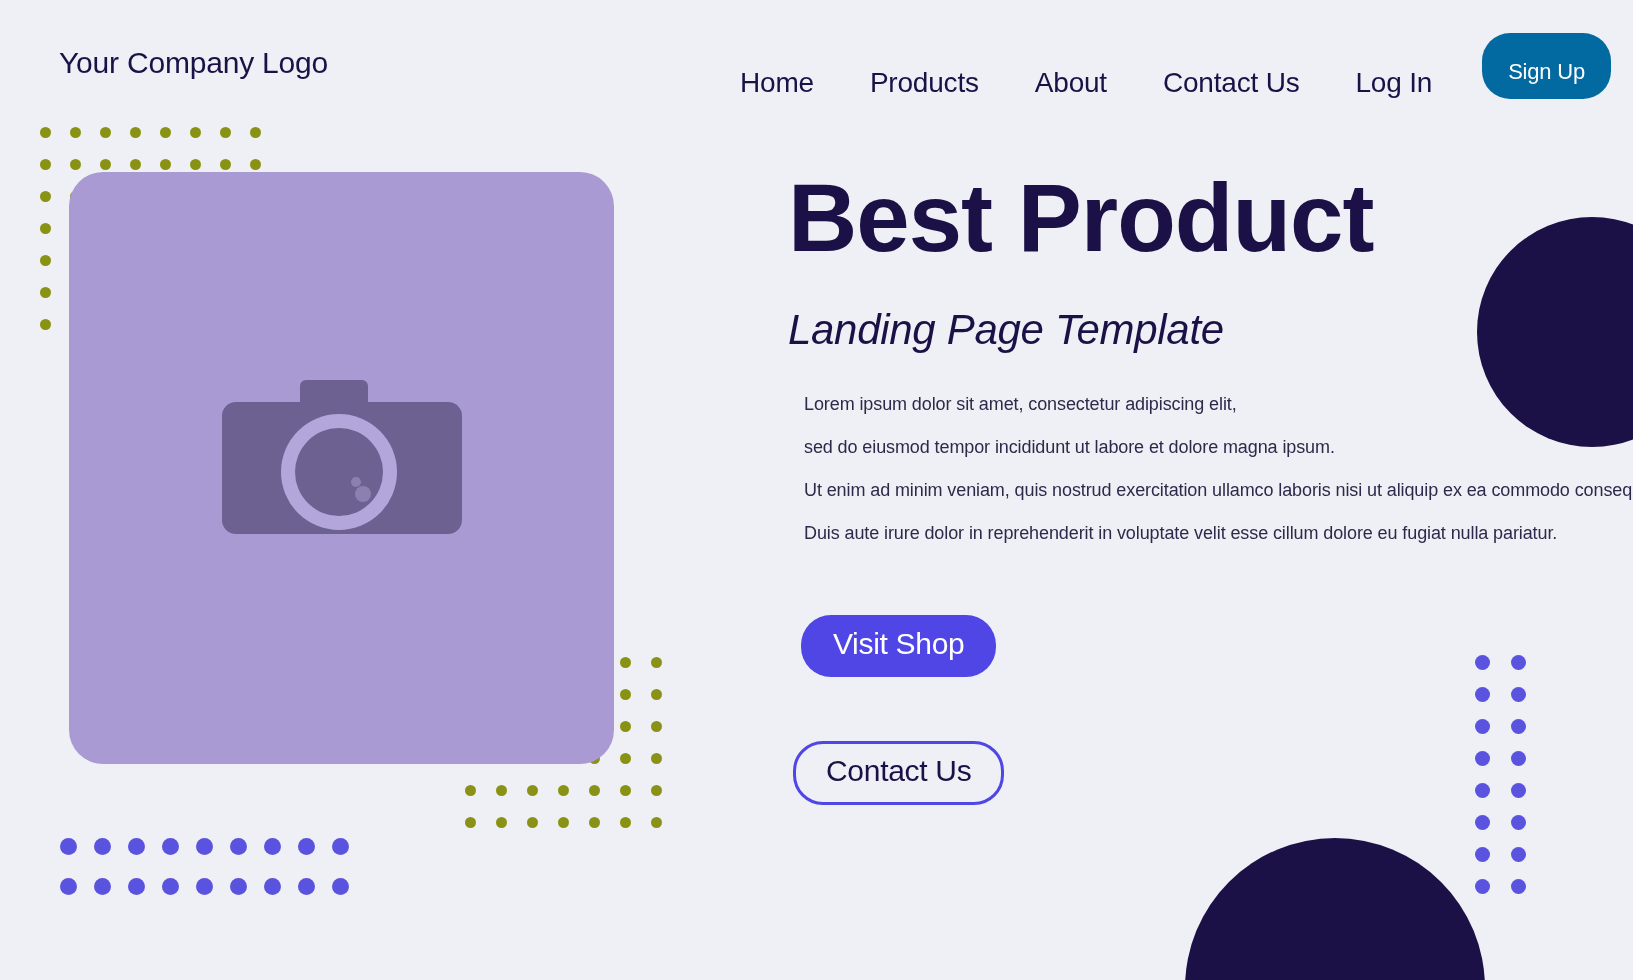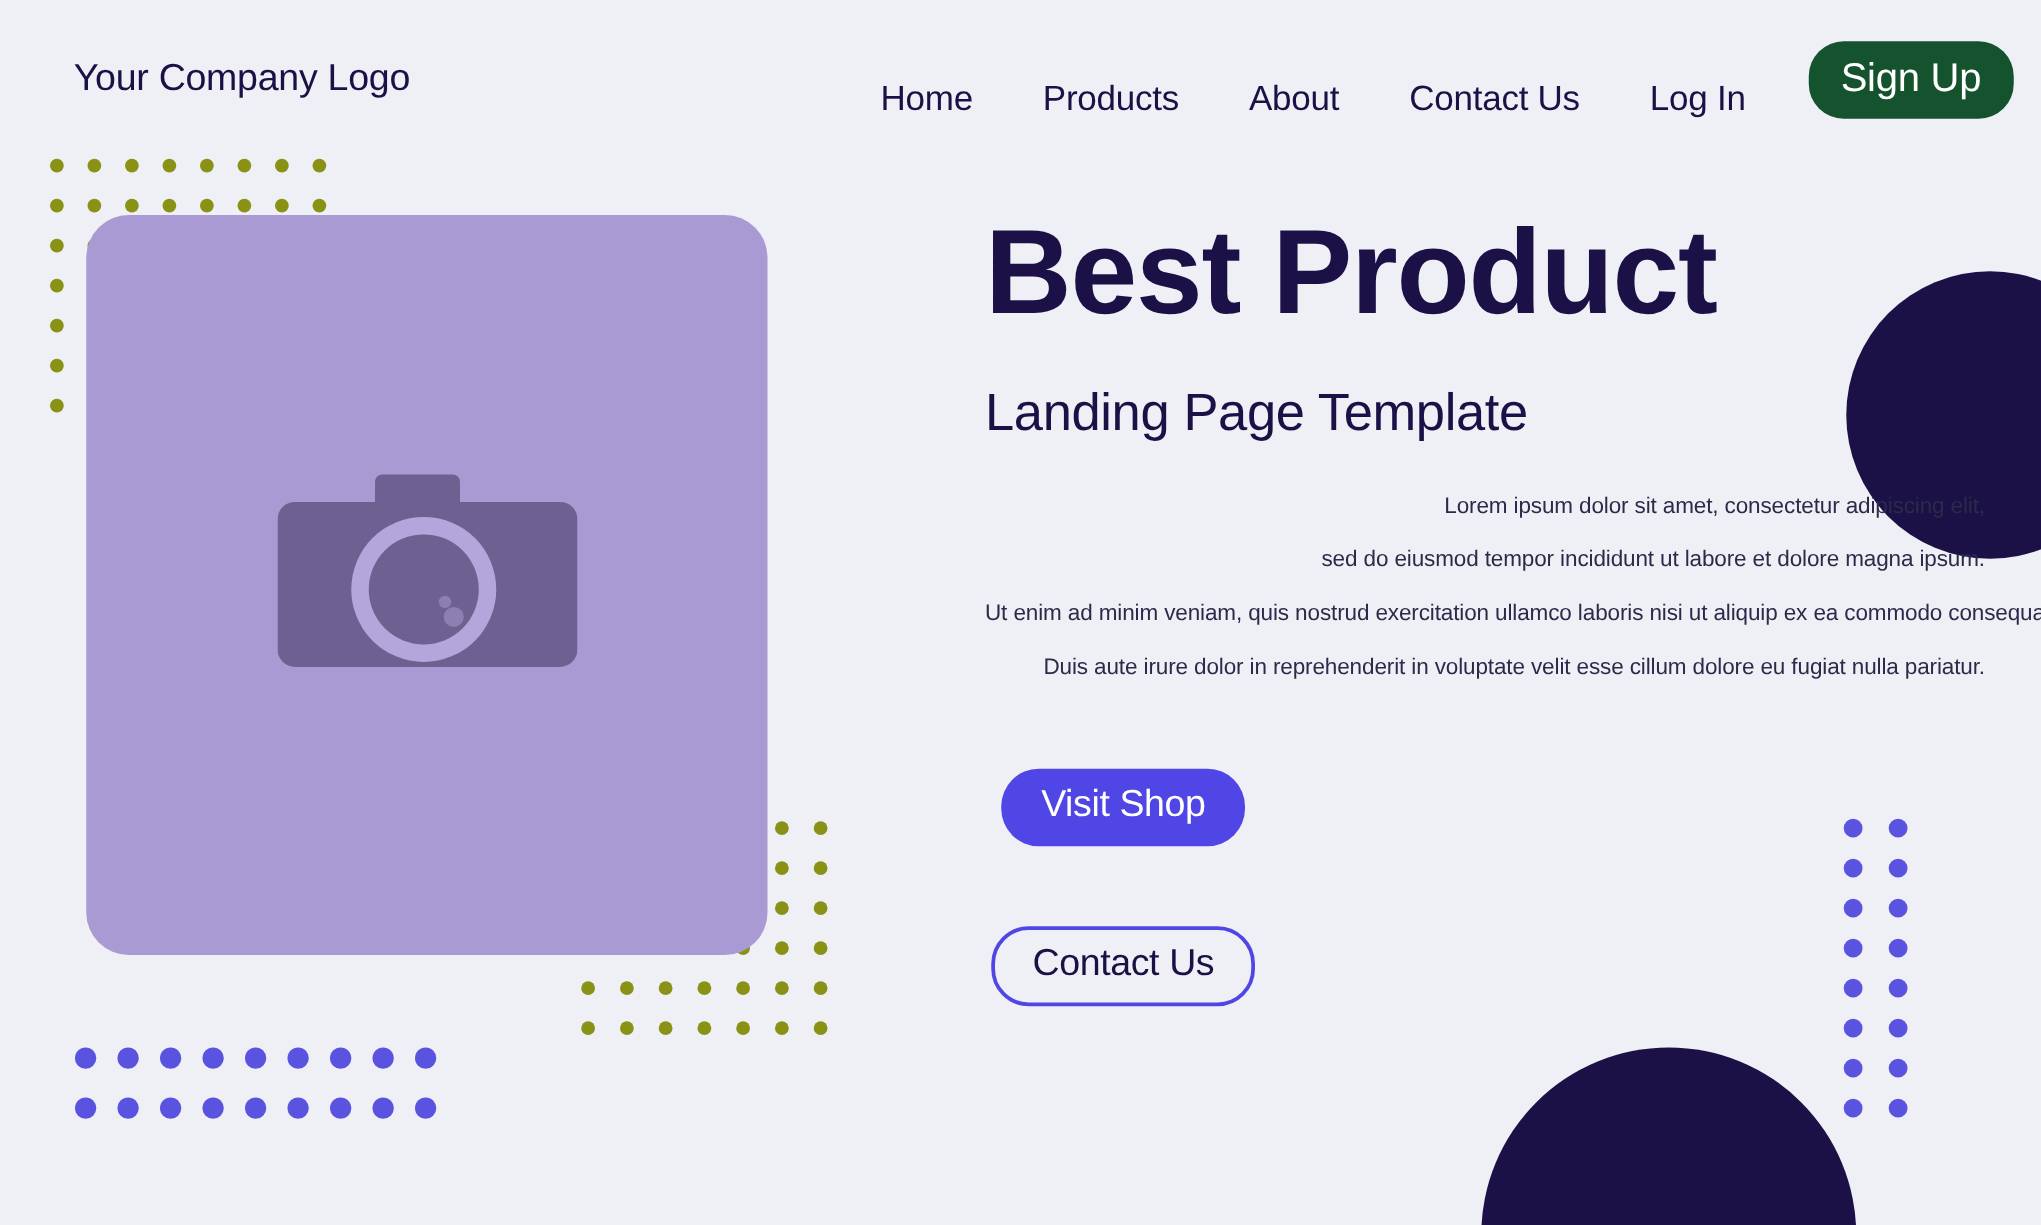--- a/index.html
+++ b/index.html
@@ -123,26 +123,26 @@
   .nav-link {
     font-size: 28px;
     color: #1b1147;
     text-decoration: none;
     padding: 0 28px;
     white-space: nowrap;
     letter-spacing: -0.2px;
   }
   .signup-btn {
     margin-left: 22px;
-    background: #14532d;
+    background: #0369a1;
     color: #ffffff;
-    font-size: 32px;
+    font-size: 22px;
     border: none;
     border-radius: 28px;
-    padding: 11px 26px 14px;
+    padding: 26px 26px 14px;
     font-family: "Liberation Sans", sans-serif;
     cursor: pointer;
     letter-spacing: -0.2px;
   }
 
   
   .image-card {
     position: absolute;
     left: 69px;
     top: 172px;
@@ -177,26 +177,26 @@
     white-space: nowrap;
   }
   .hero-subtitle {
     margin: 43px 0 0 0;
     font-size: 42px;
     font-weight: normal;
     color: #1b1147;
     line-height: 1.0;
     letter-spacing: -0.3px;
     white-space: nowrap;
+    font-style: italic;
   }
   .hero-paragraph {
-    margin: 44px 0 0 0;
+    margin: 44px 0 0 16px;
     padding: 0;
     list-style: none;
-    text-align: right;
   }
   .hero-paragraph li {
     font-size: 18px;
     color: #2c2a4a;
     line-height: 1.0;
     margin-bottom: 25px;
     white-space: nowrap;
     letter-spacing: -0.1px;
   }
 

